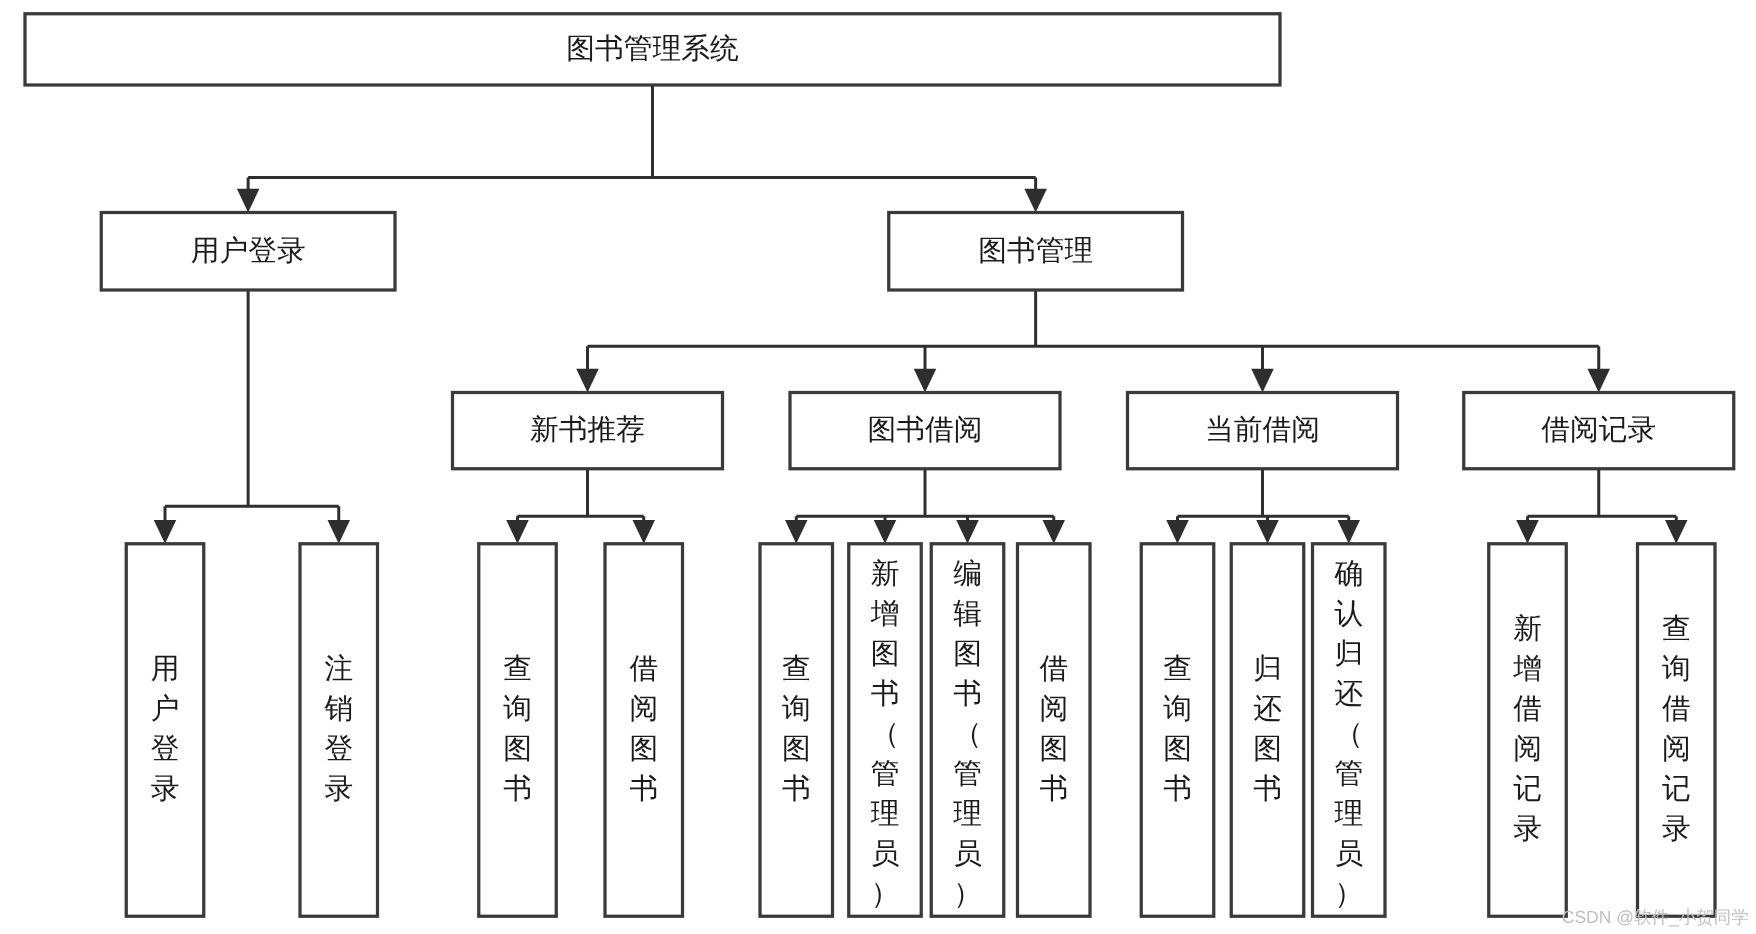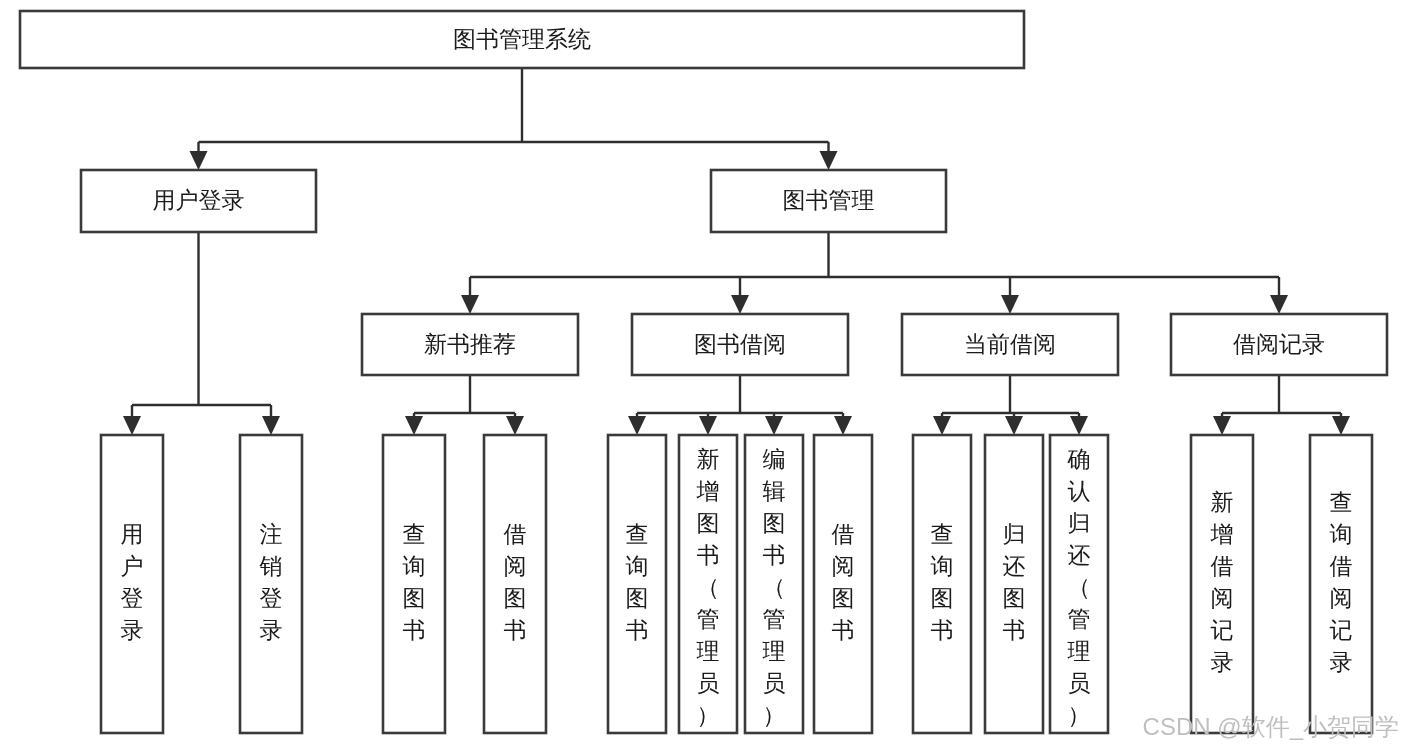--- a/index.html
+++ b/index.html
@@ -47,21 +47,21 @@
   }
   .arrow-head {
     fill: #2e2e2e;
     stroke: none;
   }
   .watermark {
     position: absolute;
     right: 6px;
     bottom: 4px;
     font-family: "Liberation Sans", "DejaVu Sans", sans-serif;
-    font-size: 24px;
+    font-size: 14px;
     color: #bfbfbf;
     white-space: nowrap;
     pointer-events: none;
     user-select: none;
     margin-top: 16px;
   }
 </style>
 </head>
 <body>
 

